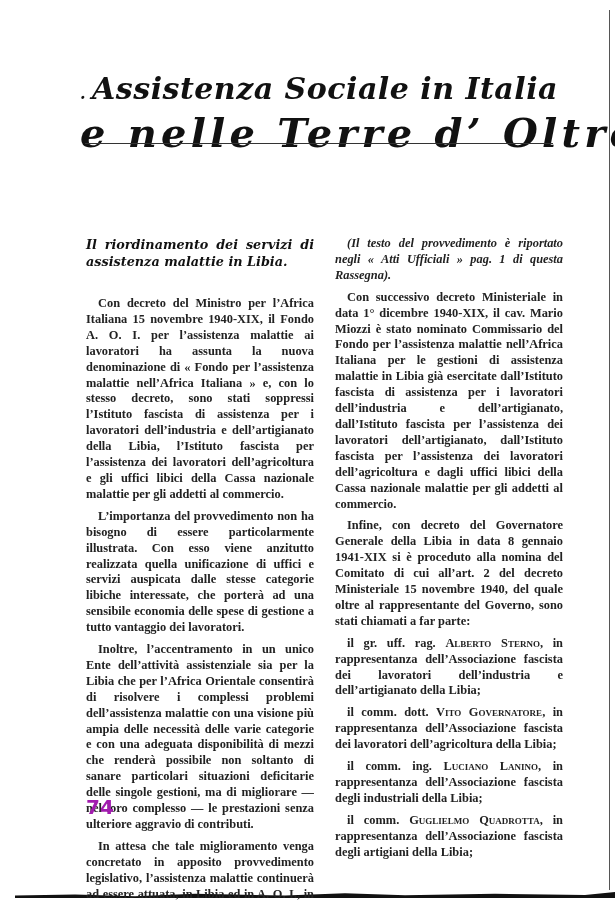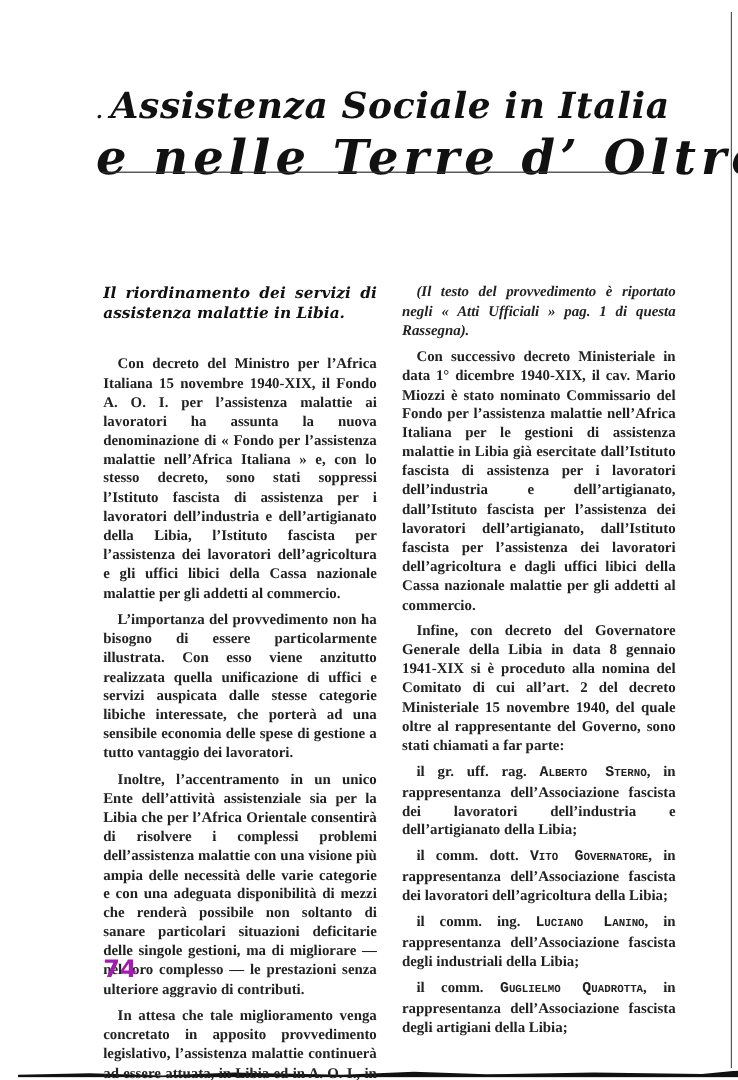--- a/index.html
+++ b/index.html
@@ -35,21 +35,21 @@
     text-align: justify; font-weight: bold; color: #222;
   }
   .col-left { left: 86px; }
   .col-right { left: 335px; }
   .col p { margin: 0 0 6px 0; text-indent: 12px; hyphens: manual; }
   .section-title {
     font-family: "DejaVu Serif", "Liberation Serif", serif; font-style: italic; font-weight: bold;
     font-size: 12.8px; line-height: 17px; margin: 0 0 26px 0; color: #111;
   }
   .note { font-style: italic; }
-  .sc { font-variant: small-caps; font-family: Liberation Mono, monospace; }
+  .sc { font-variant: small-caps; }
   .page-number {
     position: absolute; left: 86px; top: 795px;
     font-family: "DejaVu Sans", sans-serif; font-weight: bold; font-size: 20px; color: #a21caf;
   }
 </style>
 </head>
 <body>
 
 <div class="page-edge"></div>
 <div class="bottom-edge"></div>

